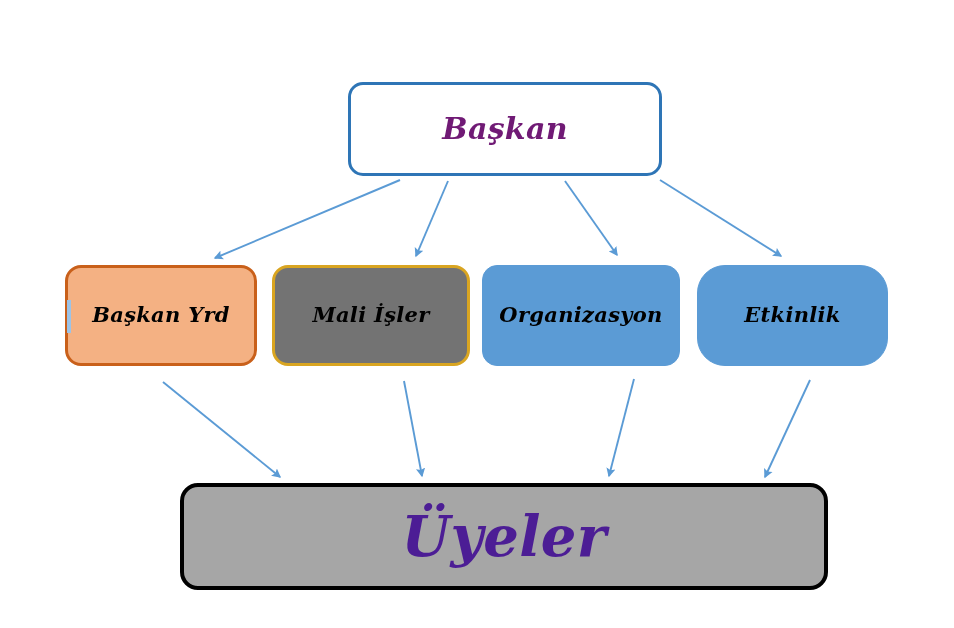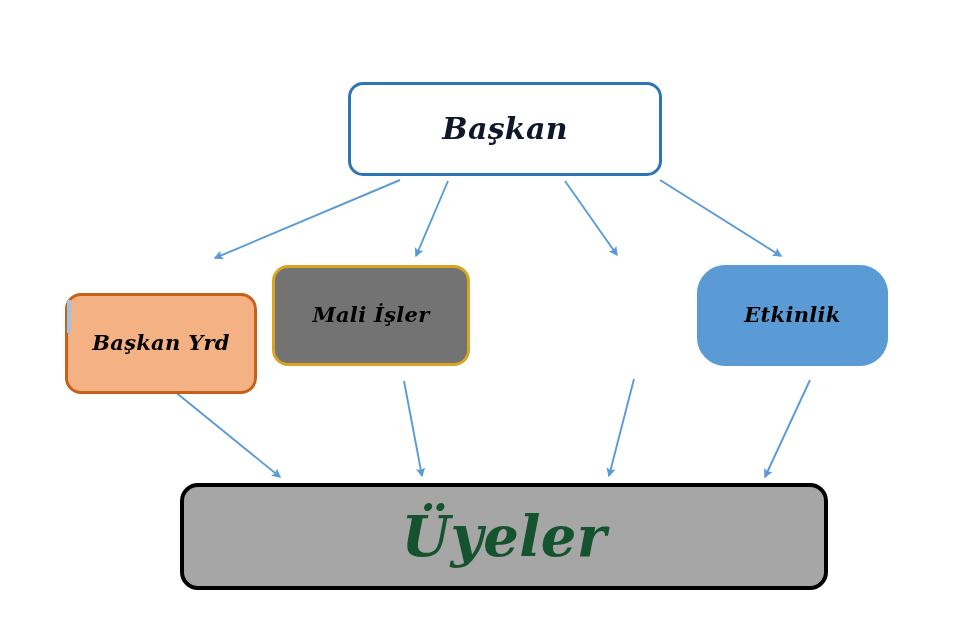--- a/index.html
+++ b/index.html
@@ -57,21 +57,20 @@
     height: 101px;
     font-size: 21px;
     color: #000000;
   }
   #node-baskan-yrd {
     left: 65px;
     width: 192px;
     background: #f4b183;
     border: 3px solid #c9601a;
     border-radius: 16px;
-    margin-top: 28px;
   }
   #node-mali-isler {
     left: 272px;
     width: 198px;
     background: #fcd45c;
     border: 3px solid #d9a521;
     border-radius: 16px;
   }
   #node-organizasyon {
     left: 482px;
@@ -125,36 +124,39 @@
         <line x1="448" y1="181" x2="416" y2="256" stroke="#5b9bd5" stroke-width="1.9" marker-end="url(#arrowhead)"></line>
         <line x1="565" y1="181" x2="617" y2="255" stroke="#5b9bd5" stroke-width="1.9" marker-end="url(#arrowhead)"></line>
         <line x1="660" y1="180" x2="781" y2="256" stroke="#5b9bd5" stroke-width="1.9" marker-end="url(#arrowhead)"></line>
         <line x1="163" y1="382" x2="280" y2="477" stroke="#5b9bd5" stroke-width="1.9" marker-end="url(#arrowhead)"></line>
         <line x1="404" y1="381" x2="422" y2="476" stroke="#5b9bd5" stroke-width="1.9" marker-end="url(#arrowhead)"></line>
         <line x1="634" y1="379" x2="609" y2="476" stroke="#5b9bd5" stroke-width="1.9" marker-end="url(#arrowhead)"></line>
         <line x1="810" y1="380" x2="765" y2="477" stroke="#5b9bd5" stroke-width="1.9" marker-end="url(#arrowhead)"></line>
       </g>
   </svg>
 
-  <div class="node" id="node-baskan" style="background: rgb(255, 255, 255); border-color: rgb(46, 117, 182); color: #0f172a;">
+  <div class="node" id="node-baskan" style="background: rgb(255, 255, 255); border-color: rgb(46, 117, 182); color: #701a75;">
     <span>Başkan</span>
   </div>
 
   <div class="node node-row2" id="node-baskan-yrd" style="background: rgb(244, 177, 131); border-color: rgb(201, 96, 26); color: rgb(0, 0, 0);">
     <span>Başkan Yrd</span>
   </div>
 
   <div class="node node-row2" id="node-mali-isler" style="background: #737373; border-color: rgb(217, 165, 33); color: rgb(0, 0, 0);">
     <span>Mali İşler</span>
   </div>
 
+  <div class="node node-row2" id="node-organizasyon" style="background: rgb(91, 155, 213); border-color: rgb(91, 155, 213); color: rgb(0, 0, 0);">
+    <span>Organizasyon</span>
+  </div>
 
   <div class="node node-row2" id="node-etkinlik" style="background: rgb(91, 155, 213); border-color: rgb(91, 155, 213); color: rgb(0, 0, 0);">
     <span>Etkinlik</span>
   </div>
 
-  <div class="node" id="node-uyeler" style="background: rgb(166, 166, 166); border-color: rgb(0, 0, 0); color: #14532d;">
+  <div class="node" id="node-uyeler" style="background: rgb(166, 166, 166); border-color: rgb(0, 0, 0); color: #4c1d95;">
     <span>Üyeler</span>
   </div>
 
   <div id="handle-artifact"></div>
 
 </div>
 
 </body></html>

